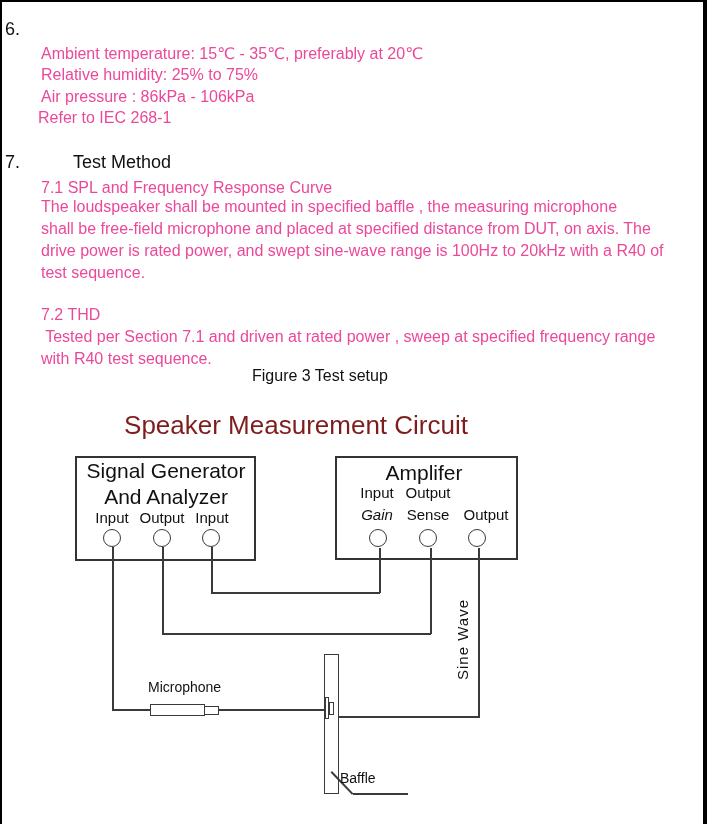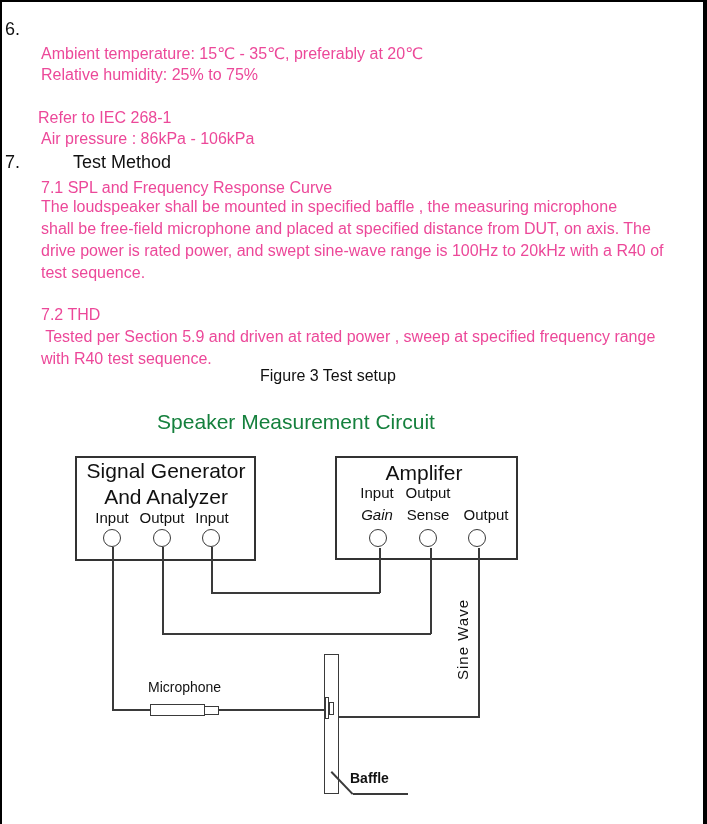--- a/index.html
+++ b/index.html
@@ -3,22 +3,22 @@
 <meta charset="utf-8">
 <style>
   html,body{margin:0;padding:0;background:#fff;}
   .page{
     position:relative;width:707px;height:824px;background:#ffffff;
     font-family:"Liberation Sans","DejaVu Sans",sans-serif;color:#111;
     overflow:hidden;
   }
   .thead{position:absolute;font-size:18px;line-height:20px;white-space:pre;color:#111;}
   .tline{position:absolute;font-size:16px;line-height:18px;white-space:pre;color:#ec4899;}
-  .fig-caption{position:absolute;font-size:16px;white-space:pre;color:#111;margin-left:8px;}
-  .diagram-title{position:absolute;font-size:21px;white-space:pre;color:#15803d;transform:translateX(-50%);}
+  .fig-caption{position:absolute;font-size:16px;white-space:pre;color:#111;}
+  .diagram-title{position:absolute;font-size:26px;white-space:pre;color:#7f1d1d;transform:translateX(-50%);}
   .dbox{position:absolute;border:2px solid #333;background:#fff;box-sizing:border-box;}
   .dbox-title{position:absolute;font-size:21px;white-space:pre;color:#111;transform:translateX(-50%);}
   .dlabel{position:absolute;font-size:15px;white-space:pre;color:#111;transform:translateX(-50%);}
   .term{position:absolute;width:16px;height:16px;border:1.5px solid #3a3a3a;border-radius:50%;background:#fff;box-sizing:content-box;}
   .wire{position:absolute;background:#3a3a3a;}
   .comp{position:absolute;border:1.5px solid #3a3a3a;background:#fff;box-sizing:border-box;}
   .freelabel{position:absolute;font-size:14px;white-space:pre;color:#111;}
   .sine-label{
     position:absolute;left:417px;top:631px;width:90px;text-align:center;
     font-size:15px;letter-spacing:1px;white-space:pre;color:#111;
@@ -35,32 +35,32 @@
 
 <div class="page">
 
   <div class="pborder" style="left:0;top:0;width:2px;height:824px;"></div>
   <div class="pborder" style="left:0;top:0;width:707px;height:2px;"></div>
   <div class="pborder" style="left:703px;top:0;width:4px;height:824px;"></div>
 
   <div class="thead" style="left:5px;top:19px;">6.</div>
   <div class="tline" style="left:41px;top:45px;">Ambient temperature: 15℃ - 35℃, preferably at 20℃</div>
   <div class="tline" style="left:41px;top:66px;">Relative humidity: 25% to 75%</div>
-  <div class="tline" style="left:41px;top:88px;margin-top:42px;">Air pressure : 86kPa - 106kPa</div>
+  <div class="tline" style="left:41px;top:88px;">Air pressure : 86kPa - 106kPa</div>
   <div class="tline" style="left:38px;top:109px;">Refer to IEC 268-1</div>
 
   <div class="thead" style="left:5px;top:152px;">7.</div>
   <div class="thead" style="left:41px;top:152px;margin-left:32px;">Test Method</div>
   <div class="tline" style="left:41px;top:179px;">7.1 SPL and Frequency Response Curve</div>
   <div class="tline" style="left:41px;top:198px;">The loudspeaker shall be mounted in specified baffle , the measuring microphone</div>
   <div class="tline" style="left:41px;top:220px;">shall be free-field microphone and placed at specified distance from DUT, on axis. The</div>
   <div class="tline" style="left:41px;top:242px;">drive power is rated power, and swept sine-wave range is 100Hz to 20kHz with a R40 of</div>
   <div class="tline" style="left:41px;top:264px;">test sequence.</div>
   <div class="tline" style="left:41px;top:306px;">7.2 THD</div>
-  <div class="tline" style="left:41px;top:328px;"> Tested per Section 5.9 and driven at rated power , sweep at specified frequency range</div>
+  <div class="tline" style="left:41px;top:328px;"> Tested per Section 7.1 and driven at rated power , sweep at specified frequency range</div>
   <div class="tline" style="left:41px;top:350px;">with R40 test sequence.</div>
   <div class="fig-caption" style="left:252px;top:367px;">Figure 3 Test setup</div>
 
   <div class="diagram-title" style="left:296px;top:410px;">Speaker Measurement Circuit</div>
 
   <div class="dbox" style="left:75px;top:456px;width:181px;height:105px;"></div>
   <div class="dbox-title" style="left:166px;top:485px;">And Analyzer</div>
   <div class="dbox-title" style="left:166px;top:459px;">Signal Generator</div>
   <div class="dlabel" style="left:112px;top:509px;">Input</div>
   <div class="dlabel" style="left:162px;top:509px;">Output</div>
@@ -99,15 +99,15 @@
   <div class="comp" style="left:150px;top:704px;width:55px;height:12px;"></div>
   <div class="comp" style="left:204px;top:706px;width:15px;height:9px;"></div>
   <div class="wire" style="left:219px;top:709px;width:107px;height:1.5px;"></div>
 
   <div class="comp" style="left:324px;top:654px;width:15px;height:140px;"></div>
   <div class="comp" style="left:325px;top:697px;width:4px;height:22px;z-index:2;"></div>
   <div class="comp" style="left:329px;top:702px;width:5px;height:13px;z-index:2;"></div>
 
   <div class="pointer-diag"></div>
   <div class="wire" style="left:353px;top:793px;width:55px;height:1.5px;"></div>
-  <div class="freelabel" style="left:350px;top:770px;font-weight:bold;">Baffle</div>
+  <div class="freelabel" style="left:340px;top:770px;">Baffle</div>
 
 </div>
 
 </body></html>

